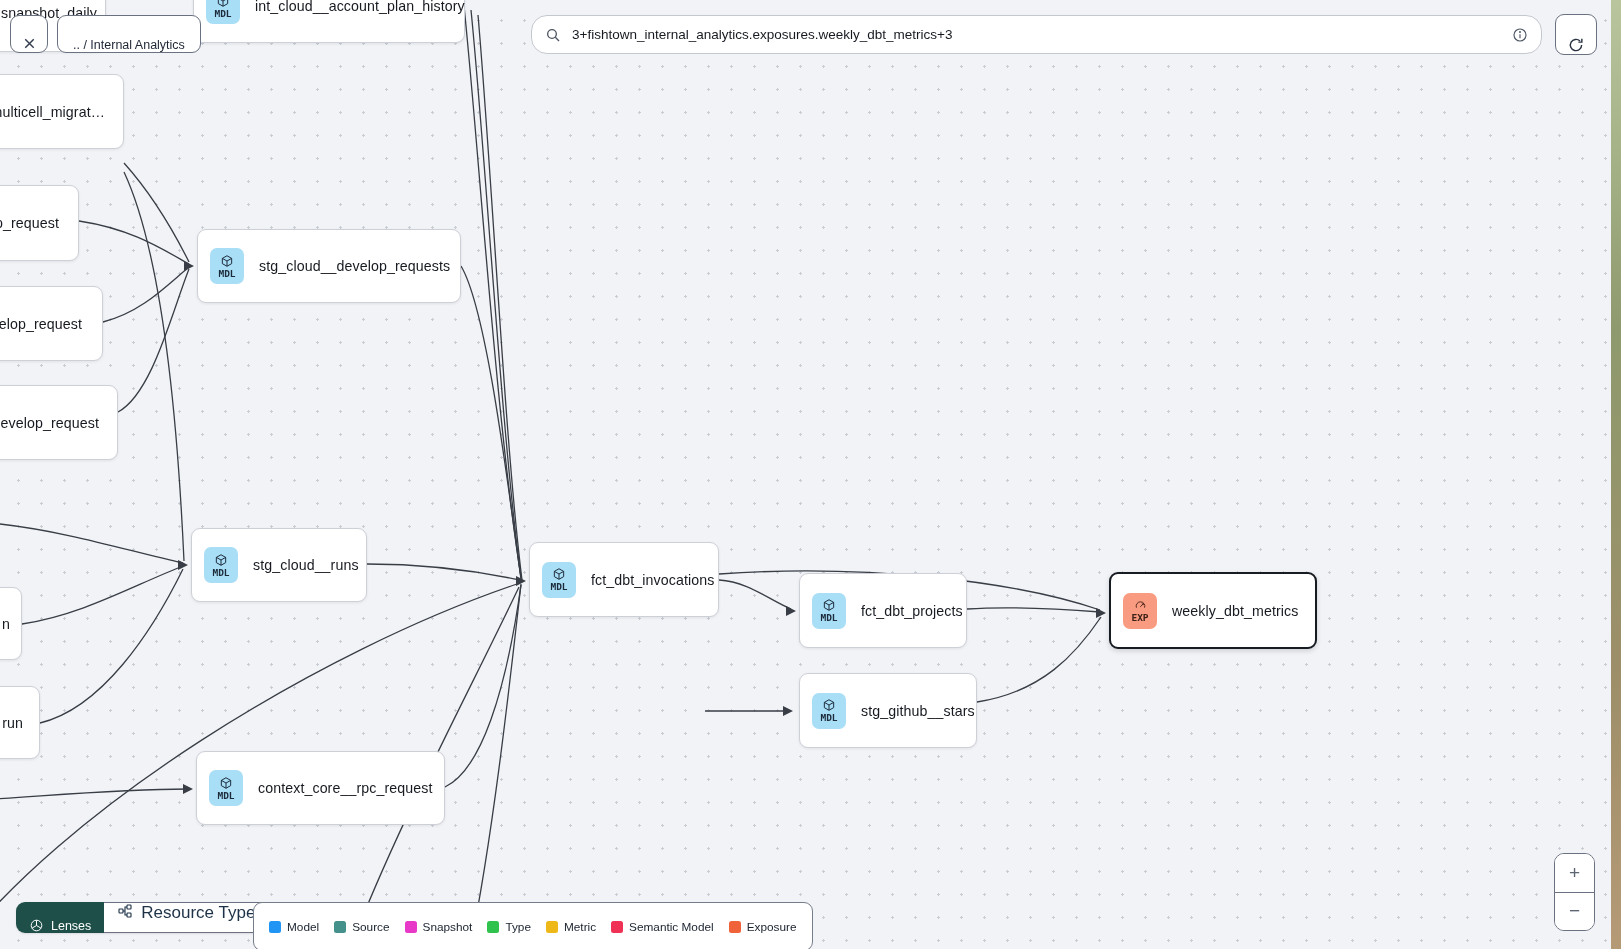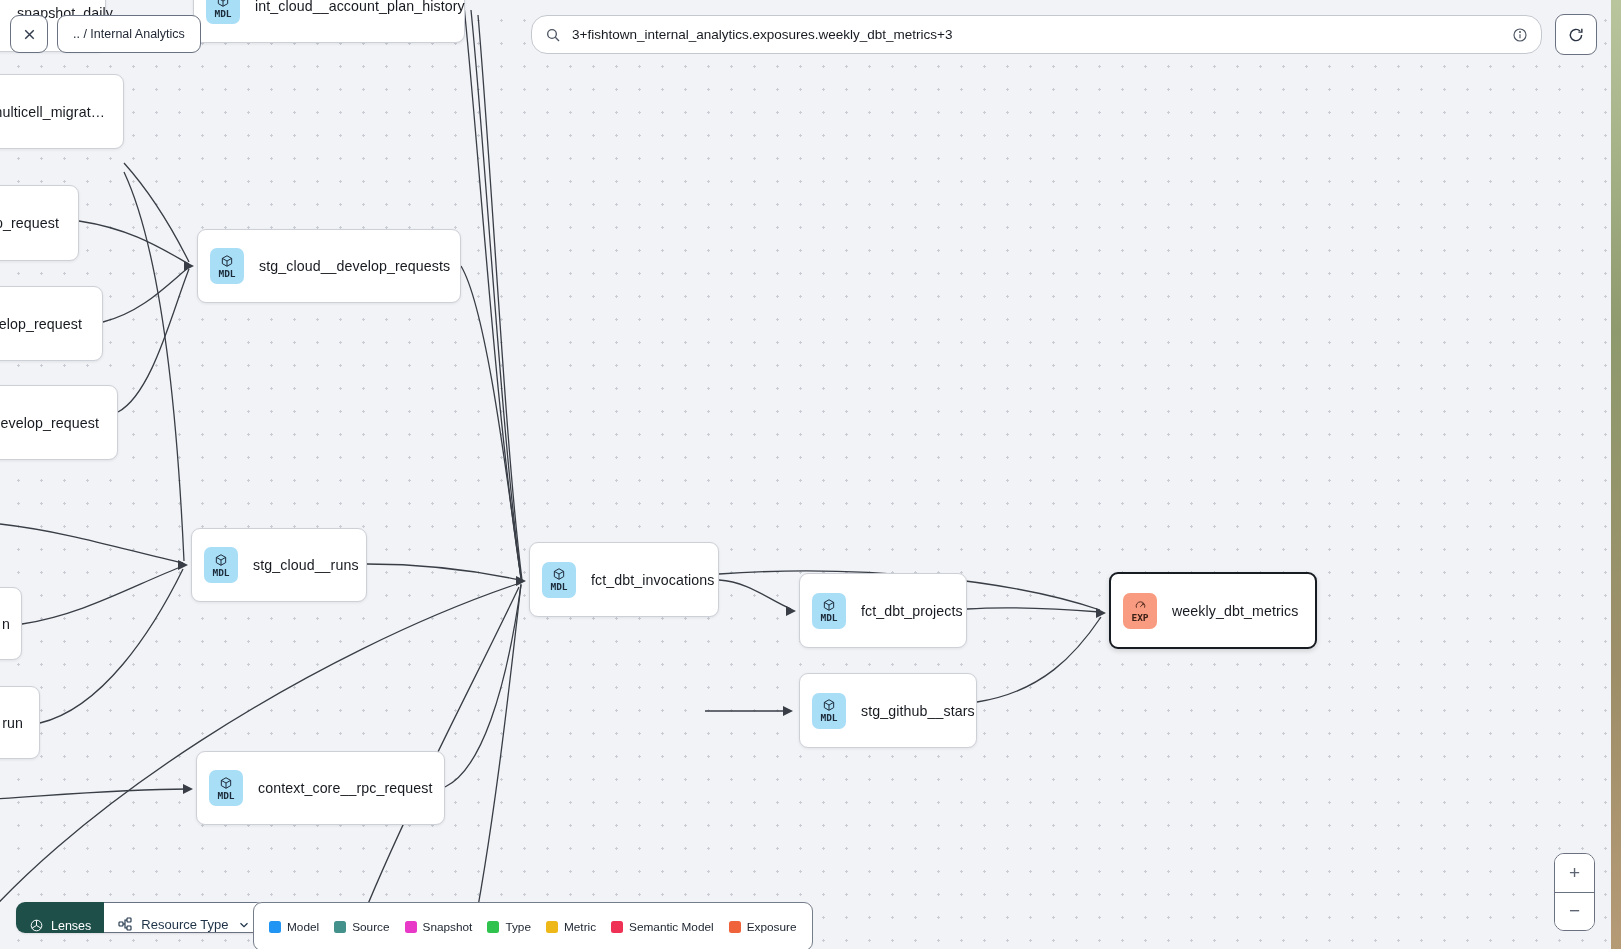--- a/index.html
+++ b/index.html
@@ -23,35 +23,35 @@
   .node.cut .title{margin-left:0}
   .badge{width:34px;height:36px;border-radius:7px;margin-left:12px;flex:0 0 auto;
     display:flex;flex-direction:column;align-items:center;justify-content:center;gap:0}
   .badge .blabel{font-family:"DejaVu Sans Mono",monospace;font-size:9.5px;font-weight:700;color:#1c2b3a;line-height:11px}
   .badge.mdl{background:#a9def7}
   .badge.src{background:#7fd4c2}
   .badge.exp{background:#f89b80}
 
   
   .btn{position:absolute;background:#fff;border:1px solid #6a7180;border-radius:9px;
-    display:flex;align-items:center;justify-content:center;box-sizing:border-box;cursor:pointer}
+    display:flex;align-items:flex-end;justify-content:center;box-sizing:border-box;cursor:pointer}
   .breadcrumb{font-size:12.5px;color:#1e2633;padding:0 15px;white-space:nowrap}
   .searchbar{position:absolute;left:531px;top:15px;width:1011px;height:39px;background:#fff;
     border:1px solid #c4c8cf;border-radius:16px;display:flex;align-items:center;
     padding:0 13px;box-sizing:border-box}
   .searchbar input{flex:1;border:none;outline:none;font-family:"Liberation Sans",sans-serif;
     font-size:13.5px;color:#171a20;margin-left:9px;background:transparent}
 
   
   .lenses-group{position:absolute;left:16px;top:902px;height:31px;display:flex;
     border-radius:9px;box-shadow:0 1px 2px rgba(20,24,33,.10)}
   .lenses-btn{background:#1e4f49;color:#fff;border-radius:9px 0 0 9px;display:flex;
     align-items:flex-end;gap:7px;padding:0 13px;font-size:12.5px;cursor:pointer}
   .rt-btn{background:#fff;border:1px solid #6a7180;border-left:none;border-radius:0 9px 9px 0;
-    display:flex;align-items:flex-end;gap:8px;padding:0 13px;font-size:13px;color:#1d3247;cursor:pointer}
+    display:flex;align-items:flex-start;gap:8px;padding:0 13px;font-size:17px;color:#1d3247;cursor:pointer}
   .legend{position:absolute;left:253px;top:902px;height:49px;background:#fff;
     border:1px solid #757d8a;border-radius:9px;display:inline-flex;align-items:center;
     gap:15px;padding:16px 15px;box-sizing:border-box}
   .legend-item{display:flex;align-items:center;gap:6px;font-size:11.8px;color:#1a222e;white-space:nowrap}
   .chip{width:12px;height:12px;border-radius:2.5px;display:inline-block}
 
   
   .zoomctl{position:absolute;left:1554px;top:853px;width:41px;height:78px;background:#fff;
     border:1px solid #6a7180;border-radius:10px;display:flex;flex-direction:column;
     box-sizing:border-box;overflow:hidden}
@@ -99,21 +99,21 @@
     <path class="edge" d="M 719 574 C 862 564 1012 580 1100 610"></path>
     <path class="edge" d="M 967 609 C 1012 606 1062 609 1100 612"></path>
     <path class="edge" d="M 977 702 C 1042 692 1076 654 1101 617"></path>
     <polygon class="arrow" points="1106,613 1096,608 1096,618"></polygon>
 
     <path class="edge" d="M -20 800 C 60 795 120 789 188 789"></path>
     <polygon class="arrow" points="193,789 183,784 183,794"></polygon>
   </svg>
 
   <div class="node" style="left:-80px;top:-26px;width:186px;height:78px;justify-content:flex-start;padding-left:80px">
-    <span class="title" style="margin-left:16px">snapshot_daily</span>
+    <span class="title" style="margin-left:0">snapshot_daily</span>
   </div>
 
   <div class="node" style="left:193px;top:-31px;width:272px;height:74px">
     <span class="badge mdl">
       <svg class="iconsvg" viewBox="0 0 24 24" width="14" height="14" fill="none" stroke="#1c2b3a" stroke-width="1.7">
           <path d="M12 3l8 4.5v9L12 21l-8-4.5v-9z"></path>
           <path d="M4 7.5l8 4.5 8-4.5M12 12v9"></path>
         </svg>
       <span class="blabel">MDL</span>
     </span>

